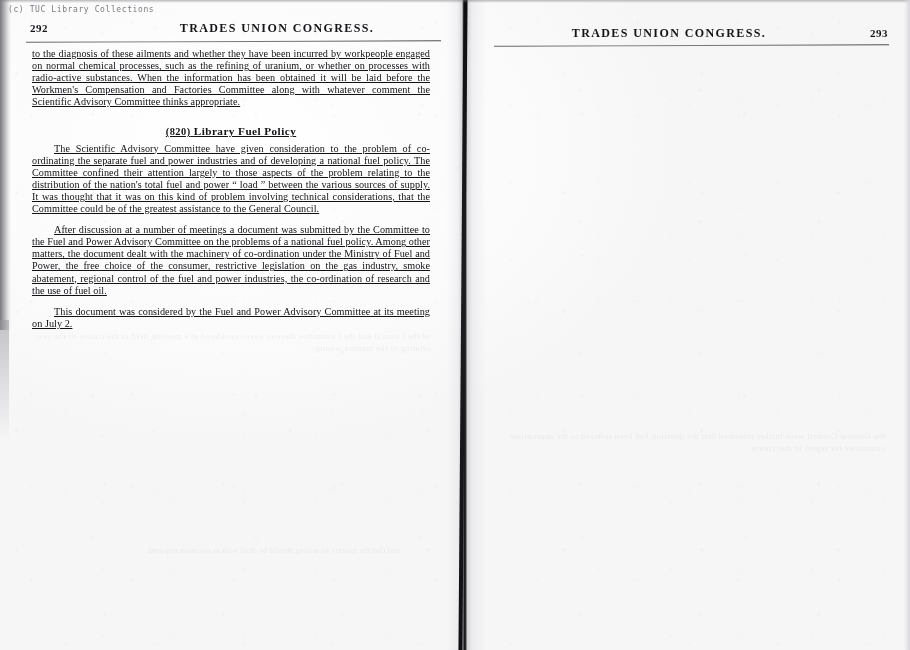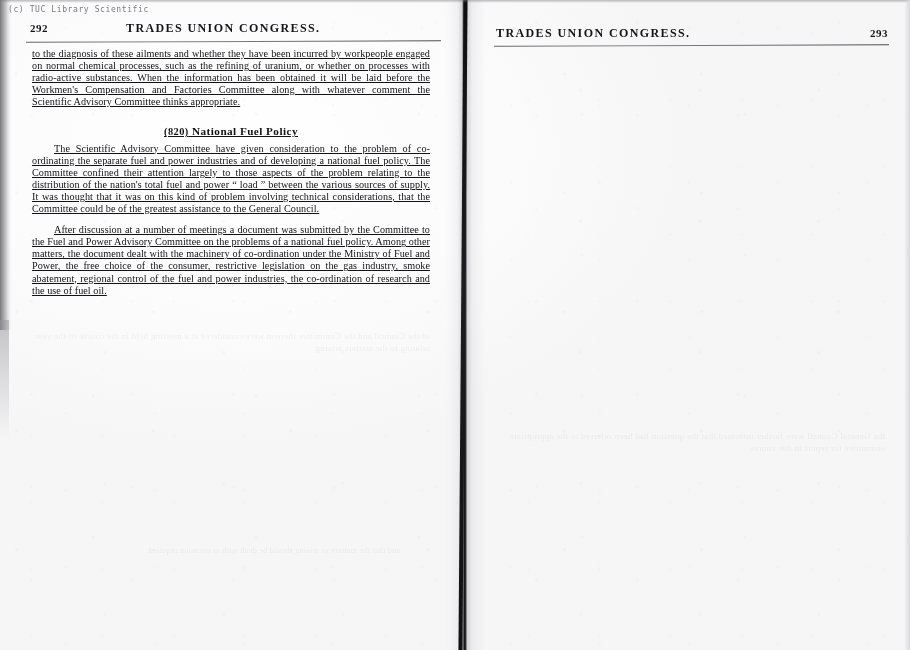--- a/index.html
+++ b/index.html
@@ -120,20 +120,21 @@
     align-items: baseline;
     font-size: 11.5px;
     letter-spacing: .9px;
     font-weight: 700;
     color: #1b1b1e;
   }
   .rh-left  { top: 21px; padding: 0 30px 0 30px; }
   .rh-right { top: 26px; padding: 0 22px 0 24px; }
   .rh-title {
     flex: 1;
+    text-align: center;
     letter-spacing: 1.4px;
     font-size: 12px;
   }
   .folio { font-size: 11px; font-weight: 700; letter-spacing: .5px; }
   .rh-left .folio  { margin-right: 78px; }
   .rh-right .folio { margin-left: 28px; }
 
   .head-rule {
     position: absolute;
     height: 1px;
@@ -190,25 +191,26 @@
       <span class="folio">292</span>
       <span class="rh-title">TRADES UNION CONGRESS.</span>
     </div>
 
     <div class="col col-left">
 
       <p style="text-indent:0">to the diagnosis of these ailments and whether they have been incurred by workpeople engaged on normal chemical processes, such as the refining of uranium, or whether on processes with radio-active substances. When the information has been obtained it will be laid before the Workmen's Compensation and Factories Committee along with whatever comment the Scientific Advisory Committee thinks appropriate.</p>
 
       <h4 class="fuel-head">
         <span class="num">(820)</span>
-        <span>National Fuel Policy</span>
+        <span>Library Fuel Policy</span>
       </h4>
 
       <p>The Scientific Advisory Committee have given consideration to the problem of co-ordinating the separate fuel and power industries and of developing a national fuel policy. The Committee confined their attention largely to those aspects of the problem relating to the distribution of the nation's total fuel and power “ load ” between the various sources of supply. It was thought that it was on this kind of problem involving technical considerations, that the Committee could be of the greatest assistance to the General Council.</p>
       <p>After discussion at a number of meetings a document was submitted by the Committee to the Fuel and Power Advisory Committee on the problems of a national fuel policy. Among other matters, the document dealt with the machinery of co-ordination under the Ministry of Fuel and Power, the free choice of the consumer, restrictive legislation on the gas industry, smoke abatement, regional control of the fuel and power industries, the co-ordination of research and the use of fuel oil.</p>
+      <p>This document was considered by the Fuel and Power Advisory Committee at its meeting on July 2.</p>
 
     </div>
   </div>
 
   <div class="page page-right ink">
 
     <div class="running-head rh-right">
       <span class="rh-title">TRADES UNION CONGRESS.</span>
       <span class="folio">293</span>
     </div>
@@ -219,15 +221,15 @@
   <div class="head-rule hr-right"></div>
 
   <div class="gutter-glow"></div>
   <div class="gutter"></div>
   <div class="gutter-skew"></div>
   <div class="edge-left"></div>
   <div class="edge-left-fade"></div>
   <div class="edge-top"></div>
   <div class="edge-right"></div>
 
-  <div class="watermark">(c) TUC Library Scientific</div>
+  <div class="watermark">(c) TUC Library Collections</div>
 
 </div>
 
 </body></html>

